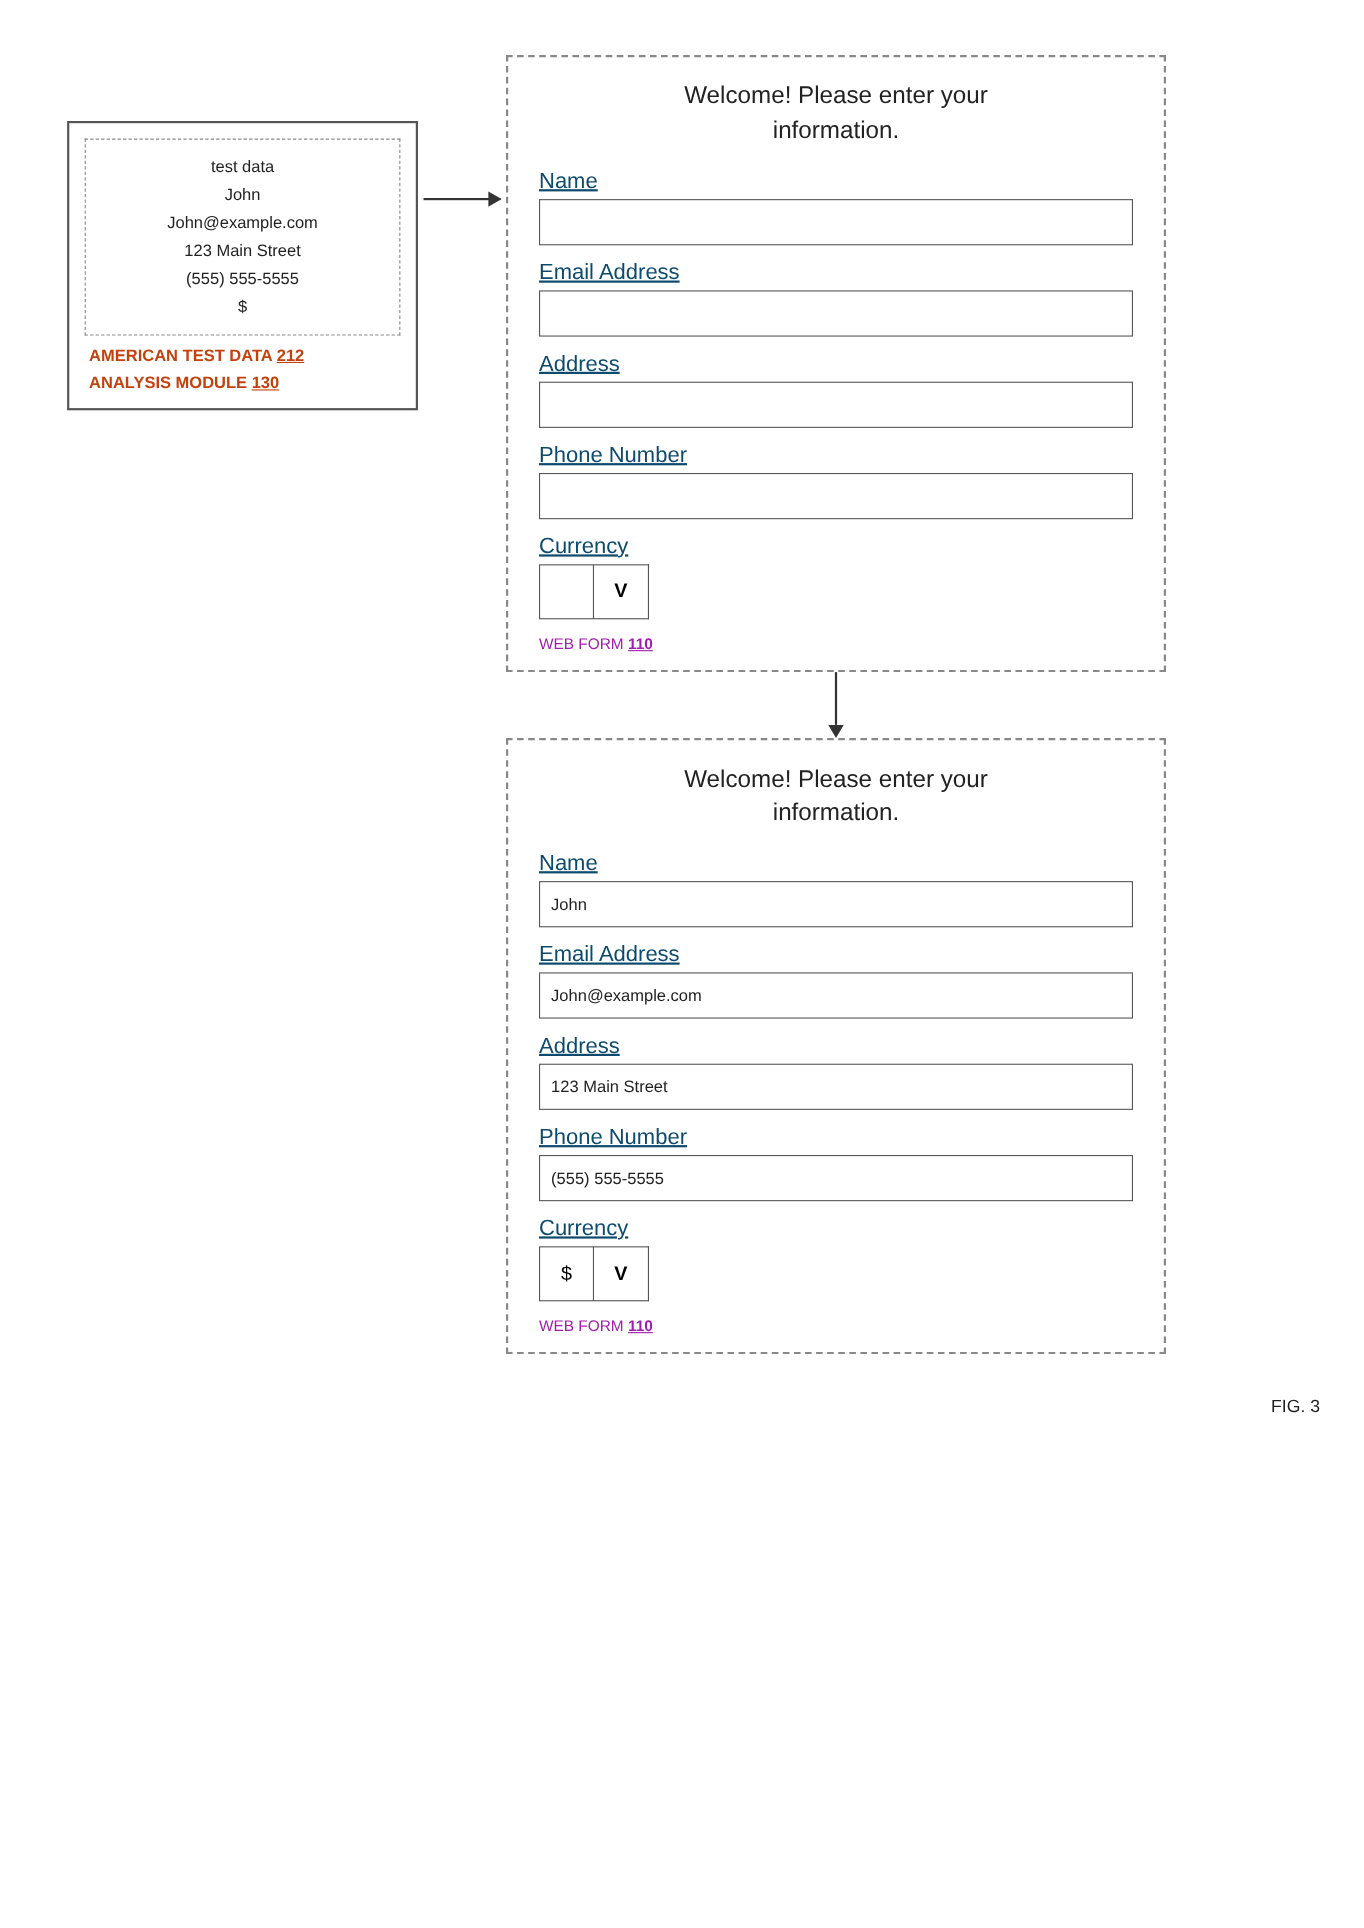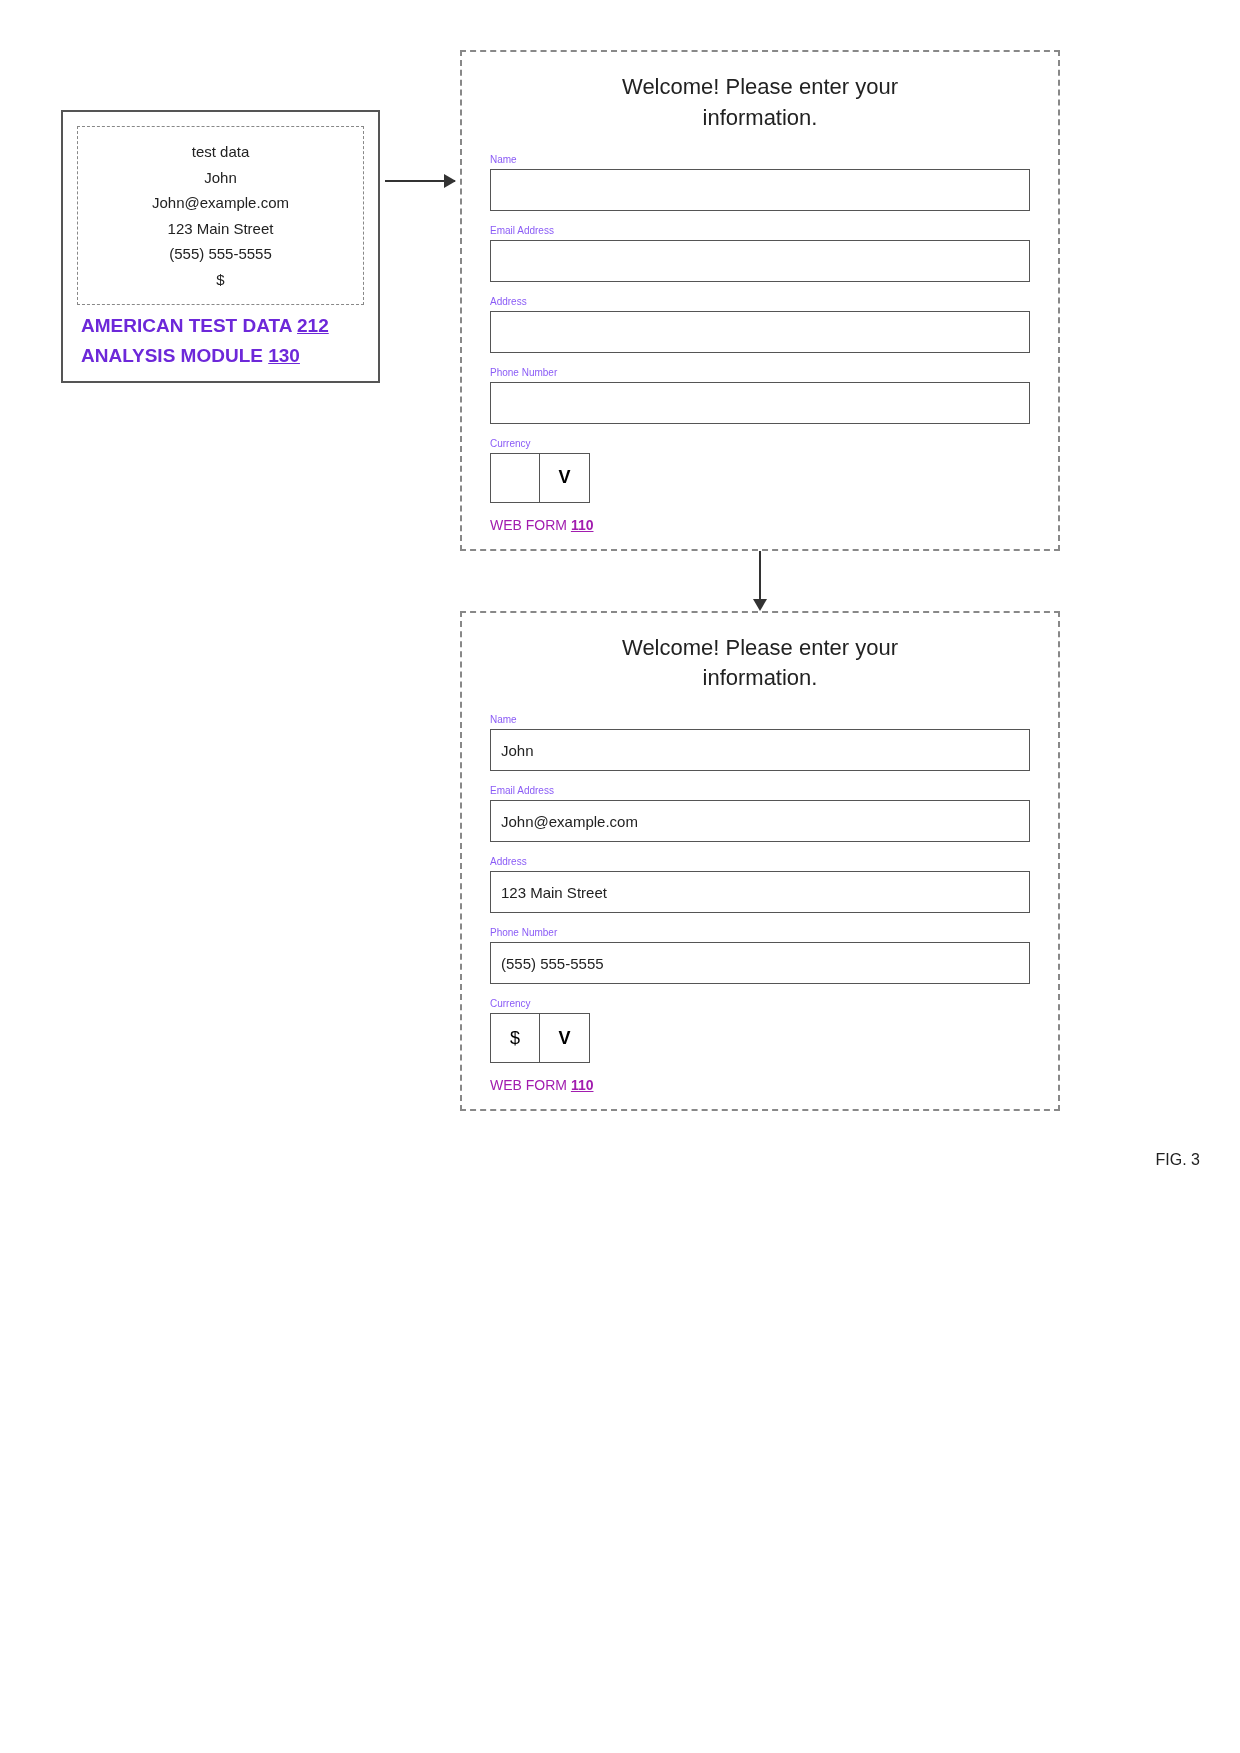--- a/index.html
+++ b/index.html
@@ -43,23 +43,23 @@
       margin-bottom: 10px;
     }
 
     .analysis-inner-box .data-row {
       font-size: 15px;
       color: #222;
       line-height: 1.7;
     }
 
     .analysis-label {
-      font-size: 19px;
+      font-size: 15px;
       font-weight: bold;
-      color: #6d28d9;
+      color: #c2410c;
       text-transform: uppercase;
       margin-top: 6px;
       padding-left: 4px;
     }
 
     .analysis-label .ref-num {
       font-weight: bold;
       text-decoration: underline;
     }
 
@@ -115,23 +115,24 @@
       color: #222;
       margin-bottom: 20px;
       line-height: 1.4;
     }
 
     .form-field {
       margin-bottom: 14px;
     }
 
     .form-label {
-      font-size: 10px;
-      color: #8b5cf6;
+      font-size: 20px;
+      color: #0c4a6e;
       margin-bottom: 4px;
+      text-decoration: underline;
       display: block;
     }
 
     .form-input {
       width: 100%;
       height: 42px;
       border: 1px solid #555;
       background: #fff;
       padding: 6px 10px;
       font-size: 15px;

